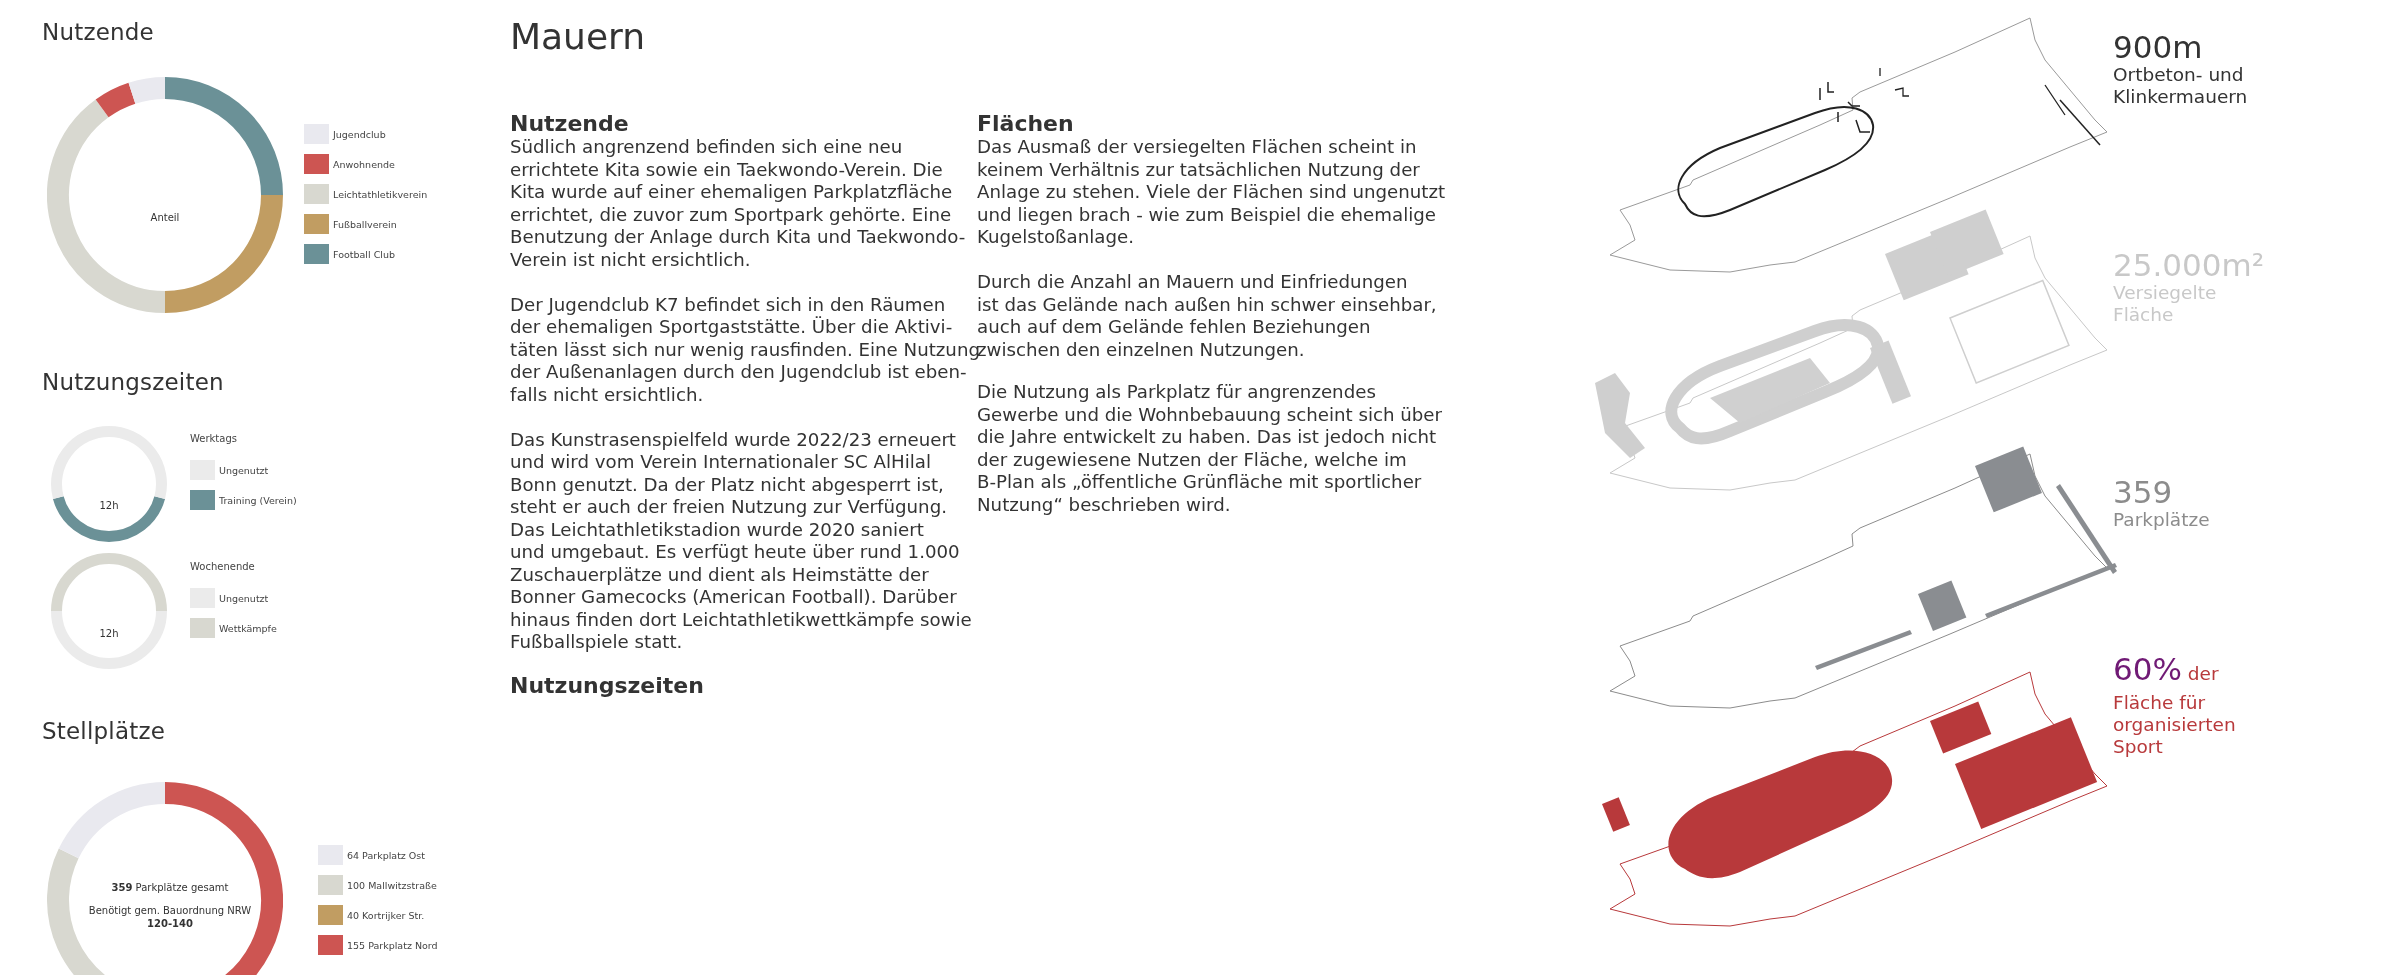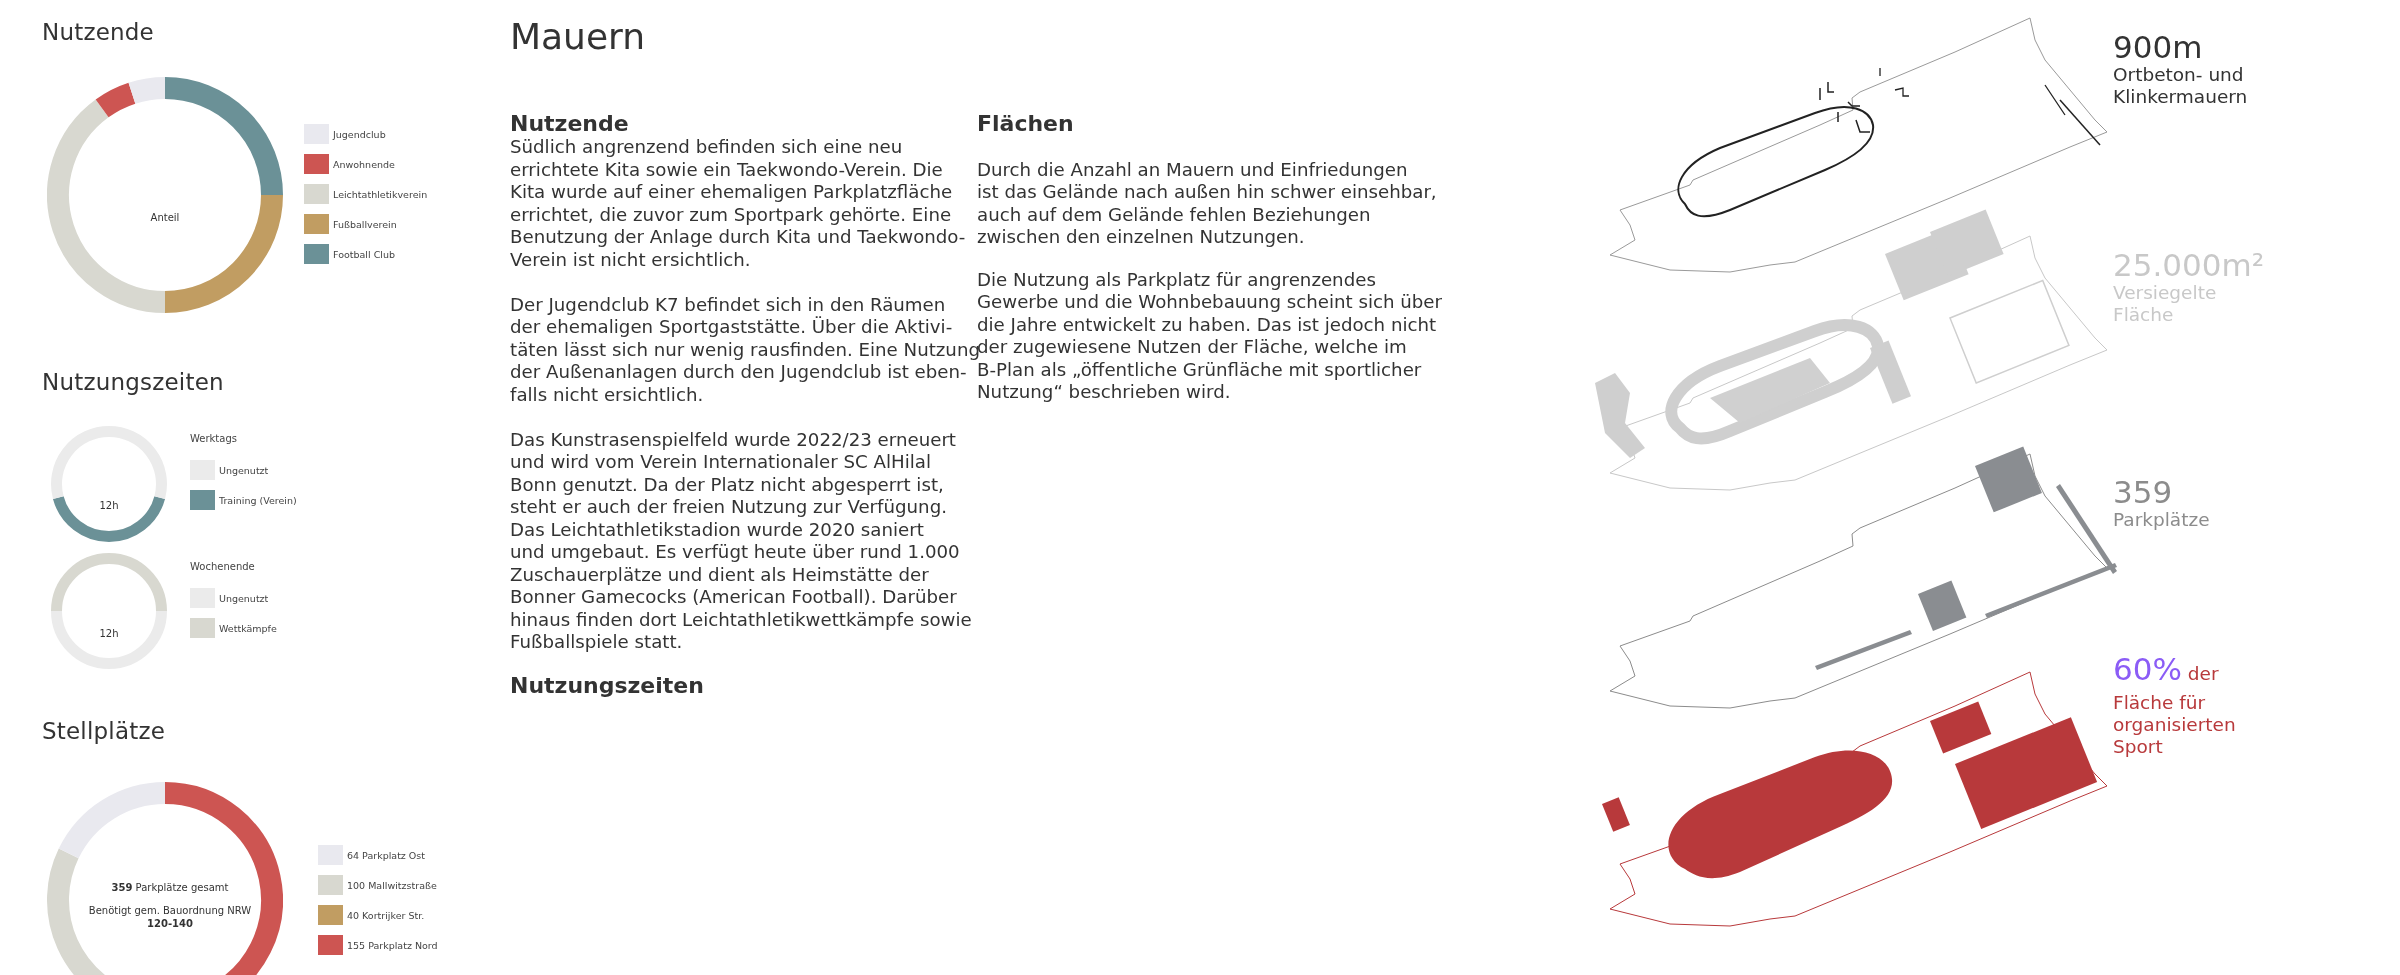--- a/index.html
+++ b/index.html
@@ -173,20 +173,25 @@
 Zuschauerplätze und dient als Heimstätte der
 Bonner Gamecocks (American Football). Darüber
 hinaus finden dort Leichtathletikwettkämpfe sowie
 Fußballspiele statt.</p>
     <div class="sec-gap"></div>
     <h3 class="sec-head">Nutzungszeiten</h3>
   </div>
 
   <div class="col" style="left:977px; top:112px;">
     <h3 class="sec-head">Flächen</h3>
+    <p class="para">Das Ausmaß der versiegelten Flächen scheint in
+keinem Verhältnis zur tatsächlichen Nutzung der
+Anlage zu stehen. Viele der Flächen sind ungenutzt
+und liegen brach - wie zum Beispiel die ehemalige
+Kugelstoßanlage.</p>
     <div class="gap"></div>
     <p class="para">Durch die Anzahl an Mauern und Einfriedungen
 ist das Gelände nach außen hin schwer einsehbar,
 auch auf dem Gelände fehlen Beziehungen
 zwischen den einzelnen Nutzungen.</p>
     <div class="sec-gap"></div>
     <p class="para">Die Nutzung als Parkplatz für angrenzendes
 Gewerbe und die Wohnbebauung scheint sich über
 die Jahre entwickelt zu haben. Das ist jedoch nicht
 der zugewiesene Nutzen der Fläche, welche im
@@ -247,19 +252,19 @@
     <div class="stat-big" style="color: rgb(200, 200, 200);">25.000m²</div>
     <div class="stat-sub" style="white-space: pre-line; color: rgb(200, 200, 200);">Versiegelte
 Fläche</div>
   </div>
   <div class="stat" style="left:2113px; top:475px;">
     <div class="stat-big" style="color: rgb(140, 140, 140);">359</div>
     <div class="stat-sub" style="white-space: pre-line; color: rgb(140, 140, 140);">Parkplätze</div>
   </div>
   <div class="stat" style="left:2113px; top:652px;">
     <div style="line-height:34px;">
-      <span class="stat-big" style="color: #8b5cf6;">60%</span><span class="stat-sub" style="color: rgb(184, 57, 59);"> der</span>
+      <span class="stat-big" style="color: #701a75;">60%</span><span class="stat-sub" style="color: rgb(184, 57, 59);"> der</span>
     </div>
     <div class="stat-sub" style="white-space: pre-line; color: rgb(184, 57, 59);">Fläche für
 organisierten
 Sport</div>
   </div>
 </section>
 
 </body></html>

